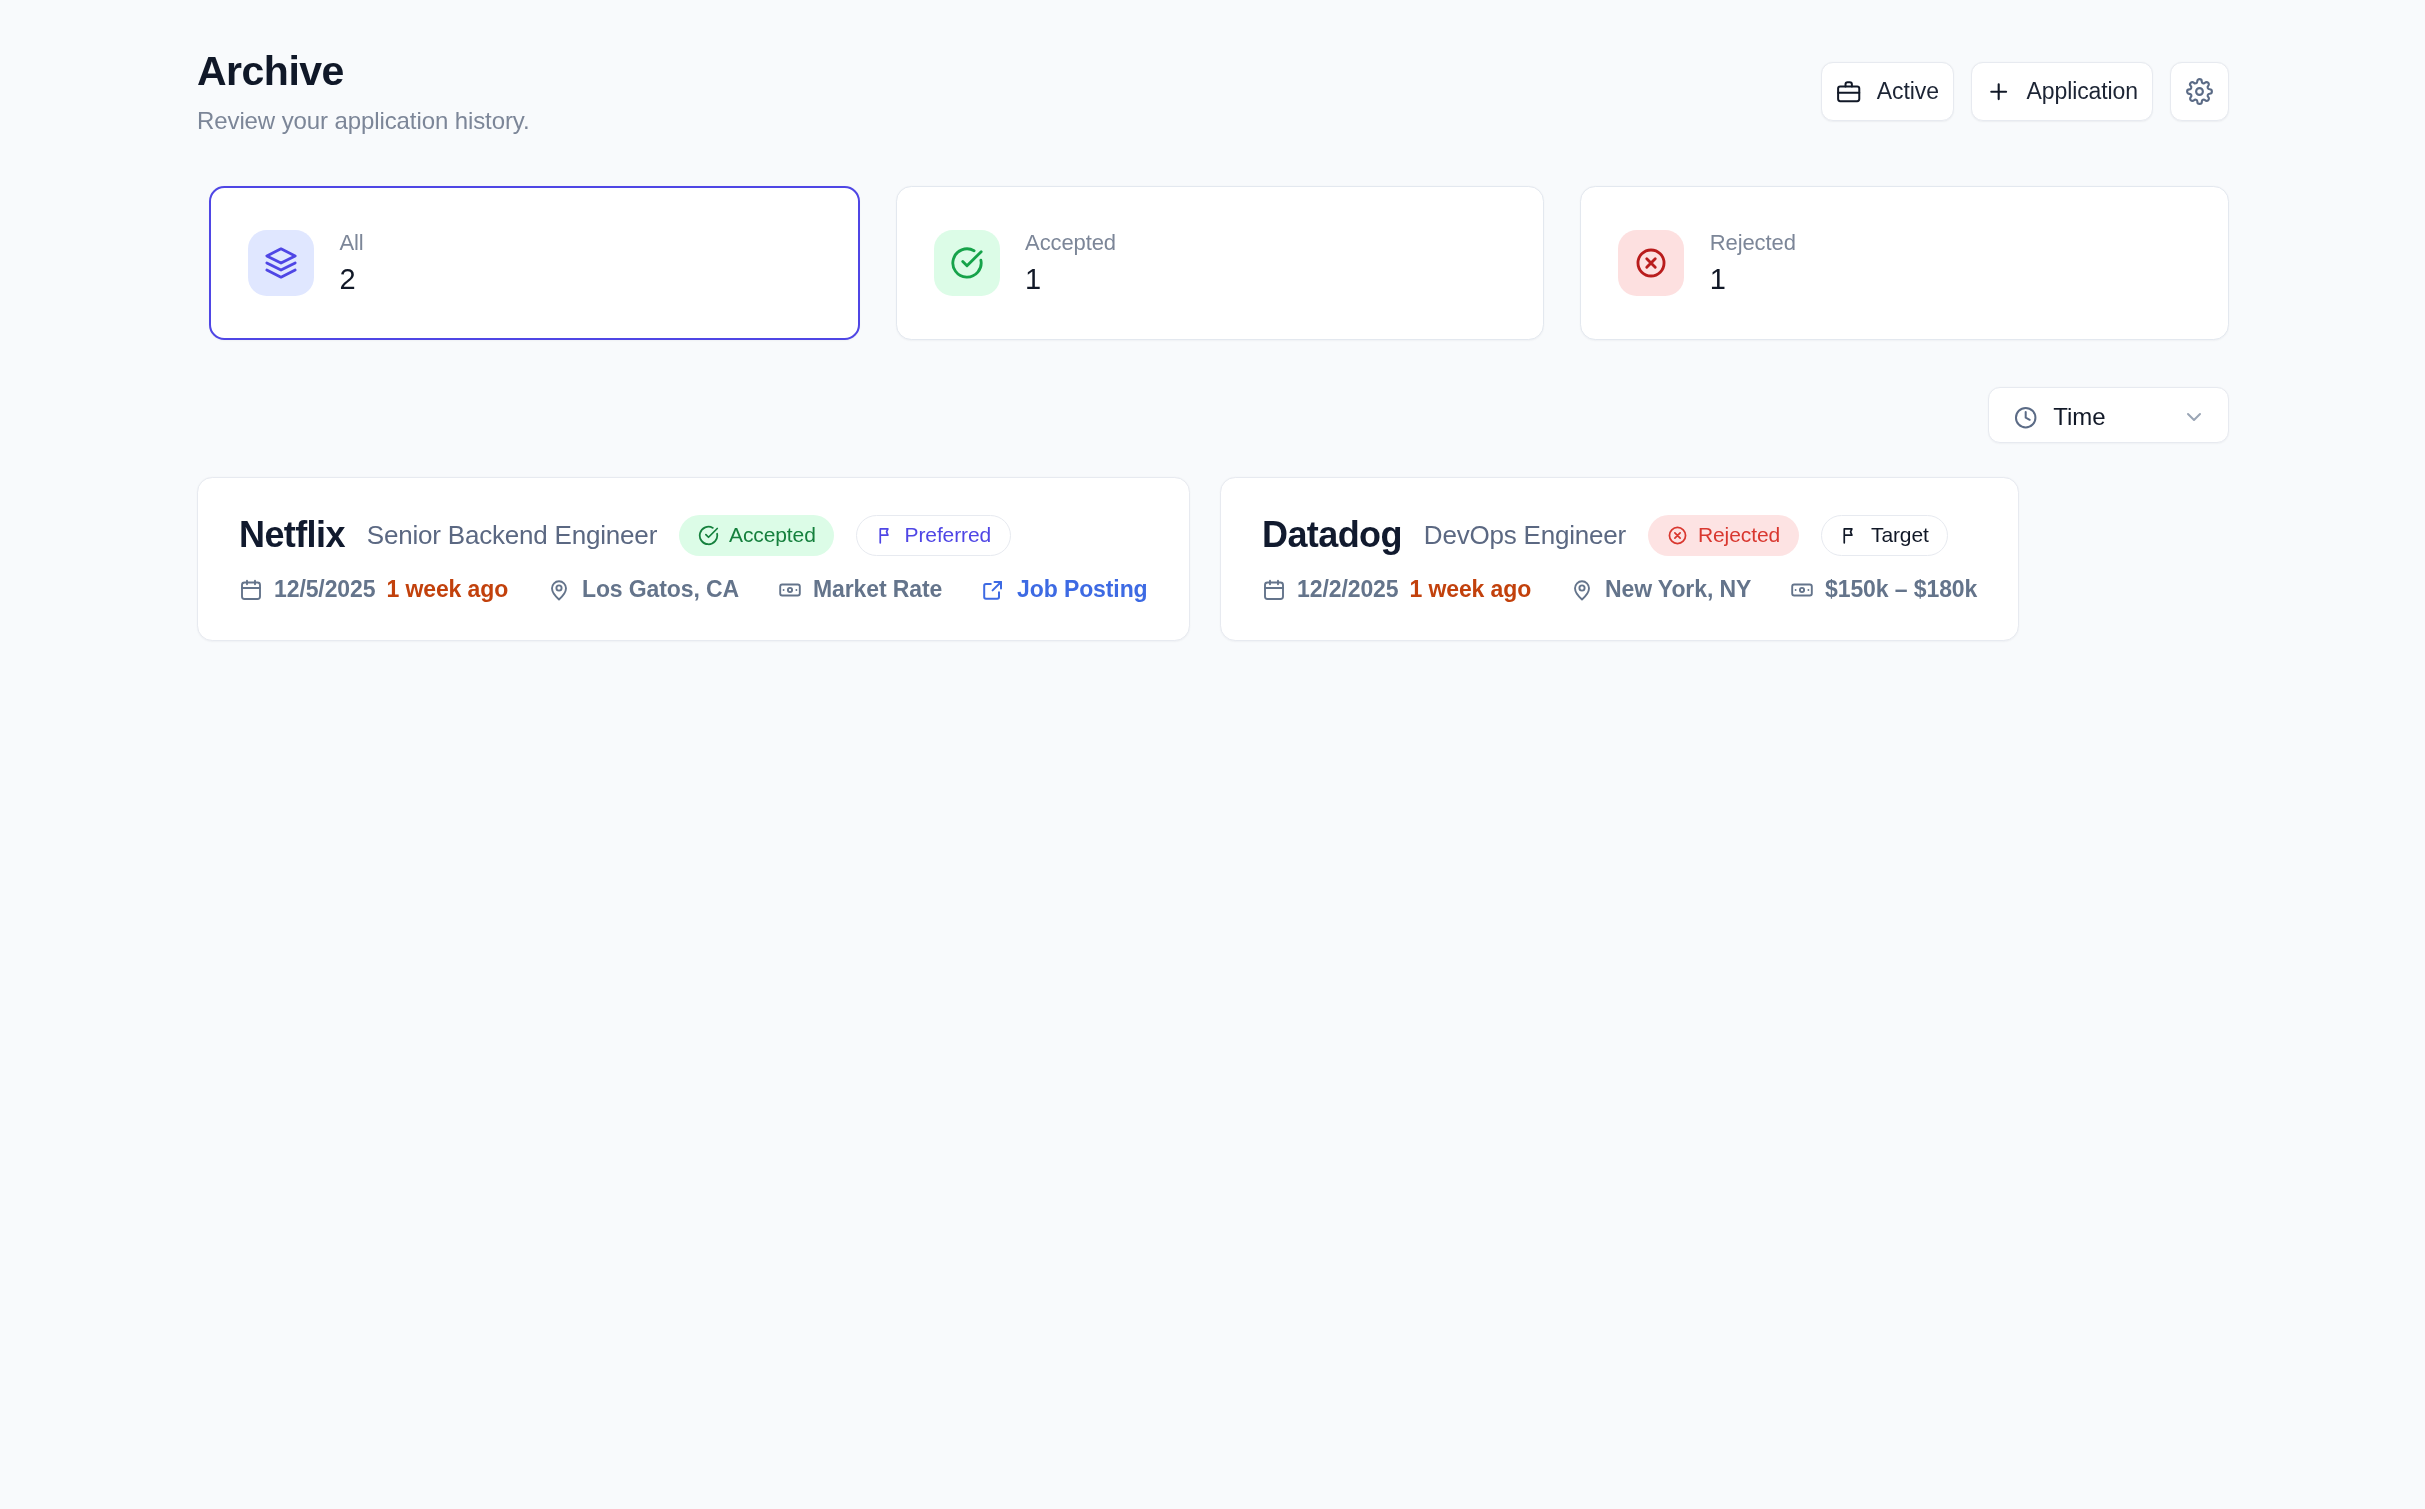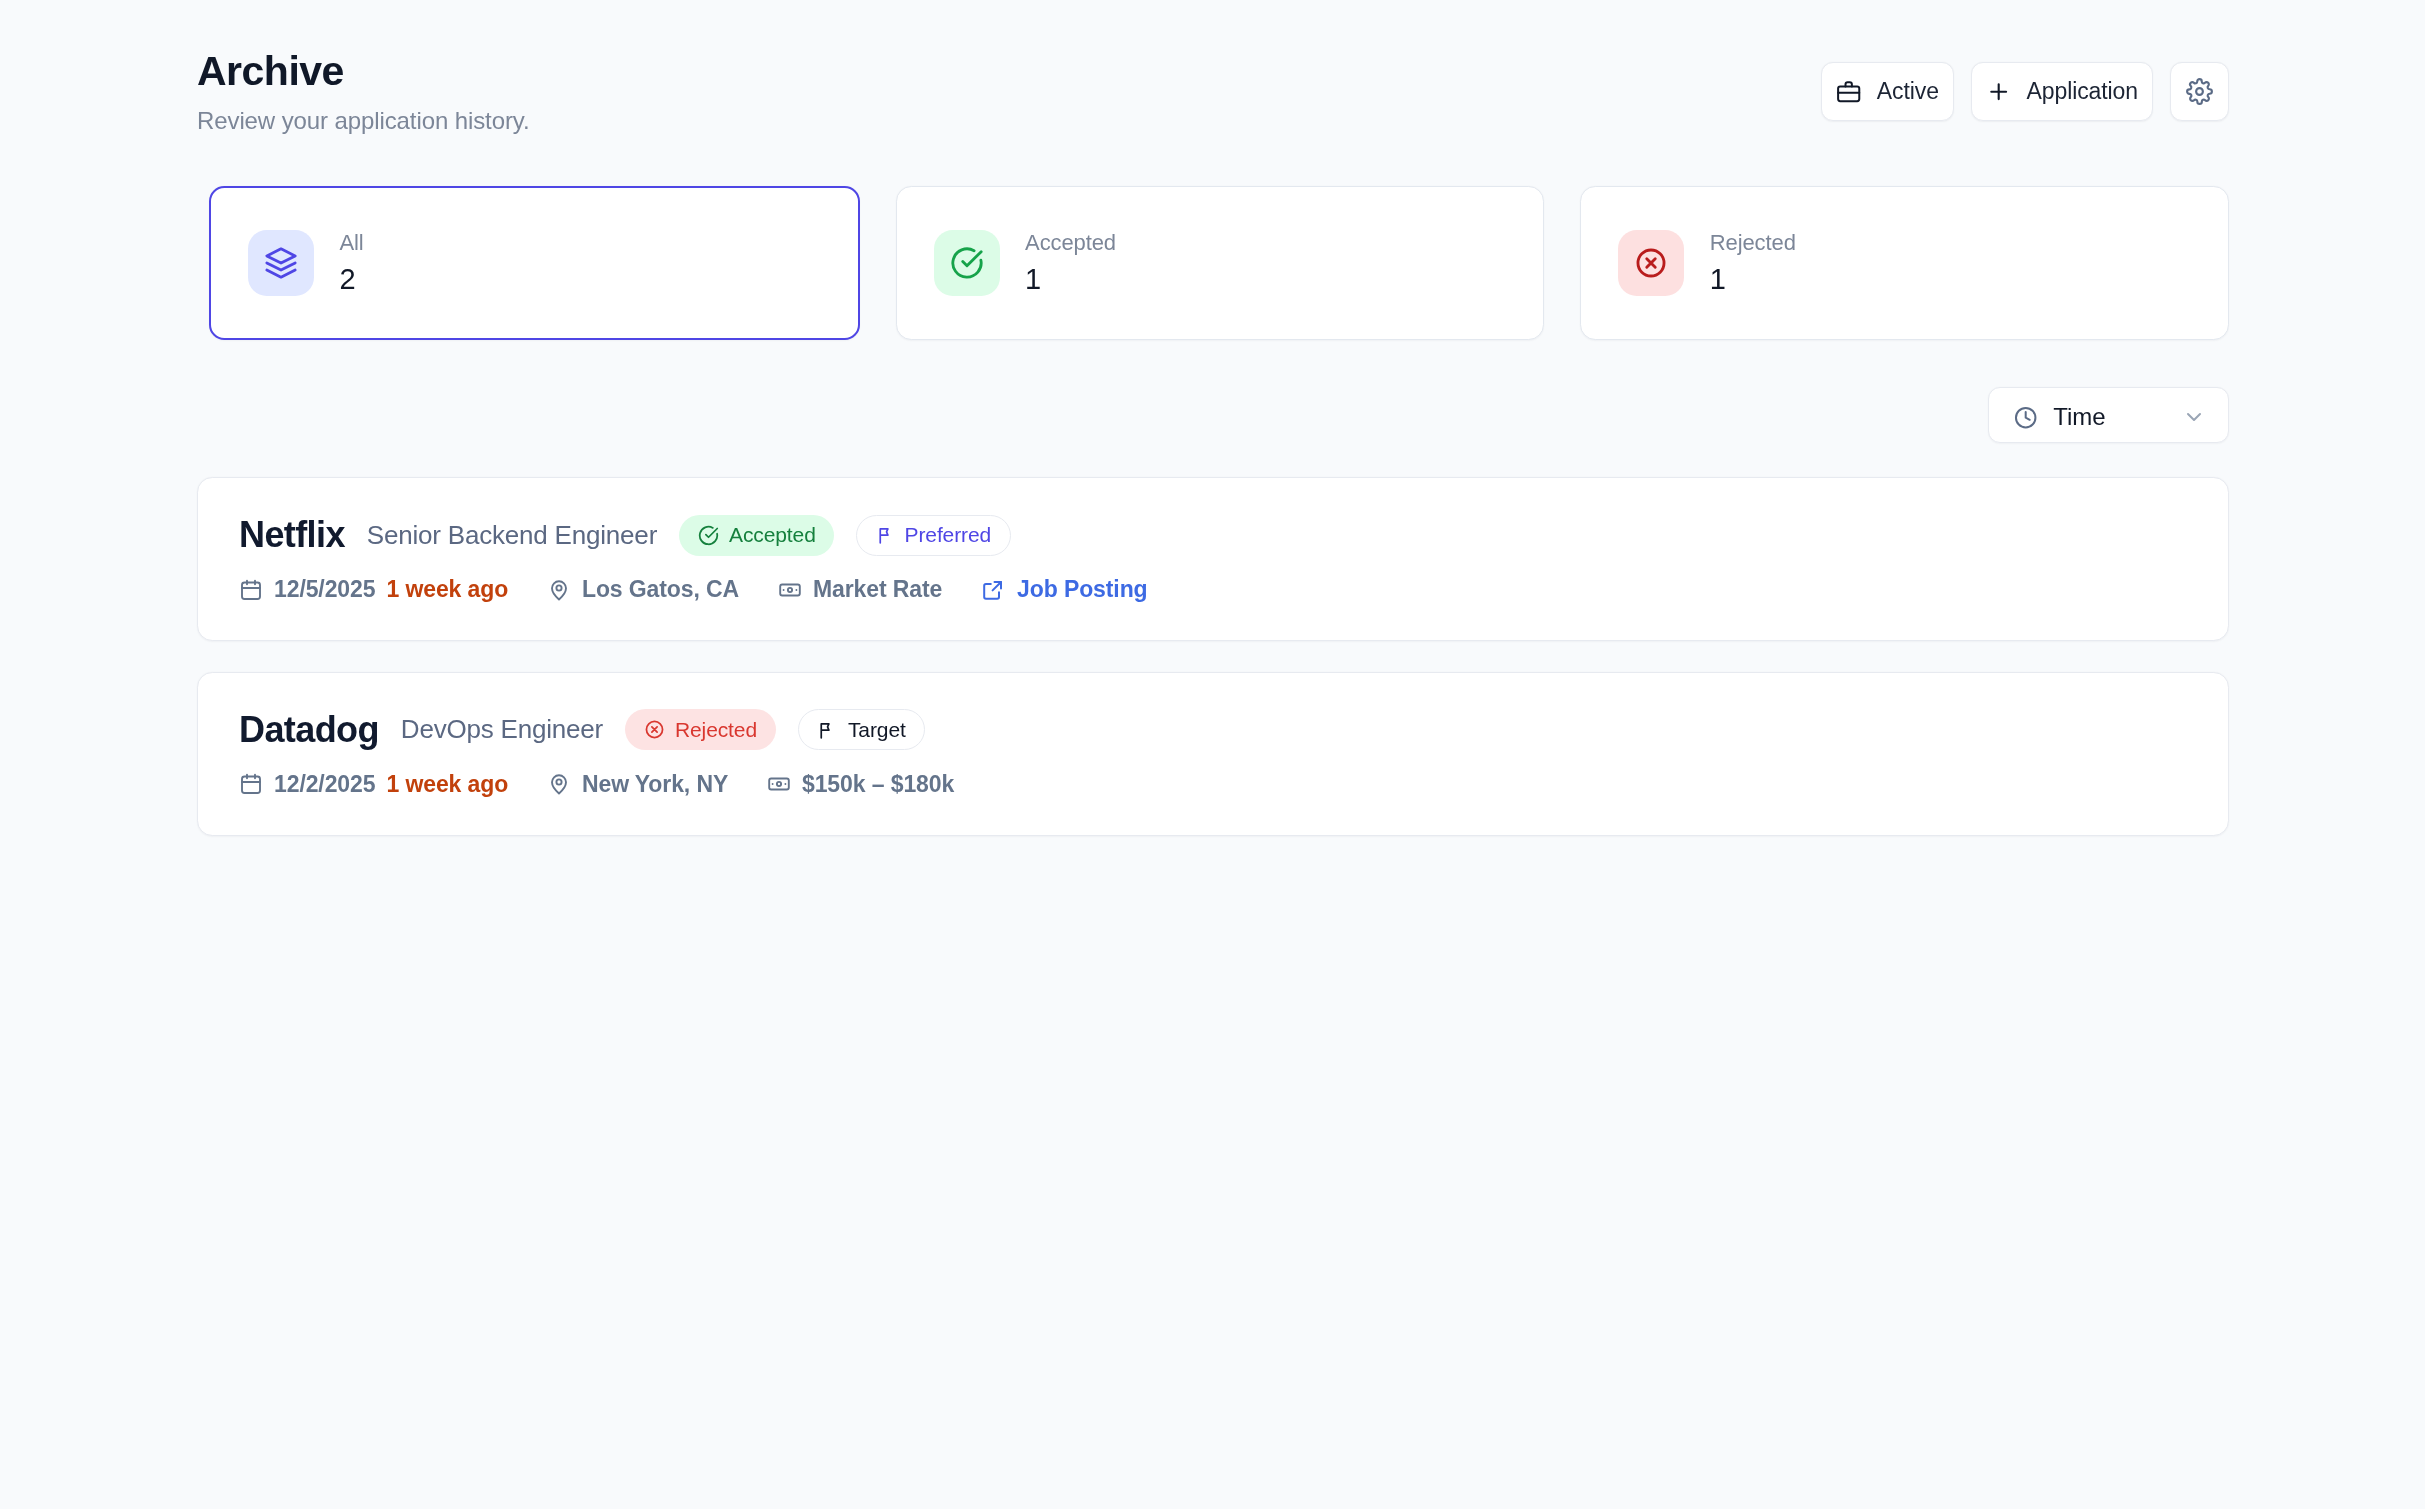--- a/index.html
+++ b/index.html
@@ -127,21 +127,20 @@
     color: #111827;
     box-shadow: 0 0.8px 1.7px rgba(16,24,40,0.04);
     cursor: pointer;
   }
   .sort-select .label { margin-right: 61px; }
 
   
   .app-list {
     margin-top: 34px;
     display: flex;
-    flex-direction: column;
     gap: 30.5px;
   }
   .app-card {
     background: #ffffff;
     border: 1.4px solid #e7eaf0;
     border-radius: 15.3px;
     padding: 36px 41px 37px 41px;
     box-shadow: 0 0.8px 1.7px rgba(16,24,40,0.04);
     cursor: pointer;
   }

